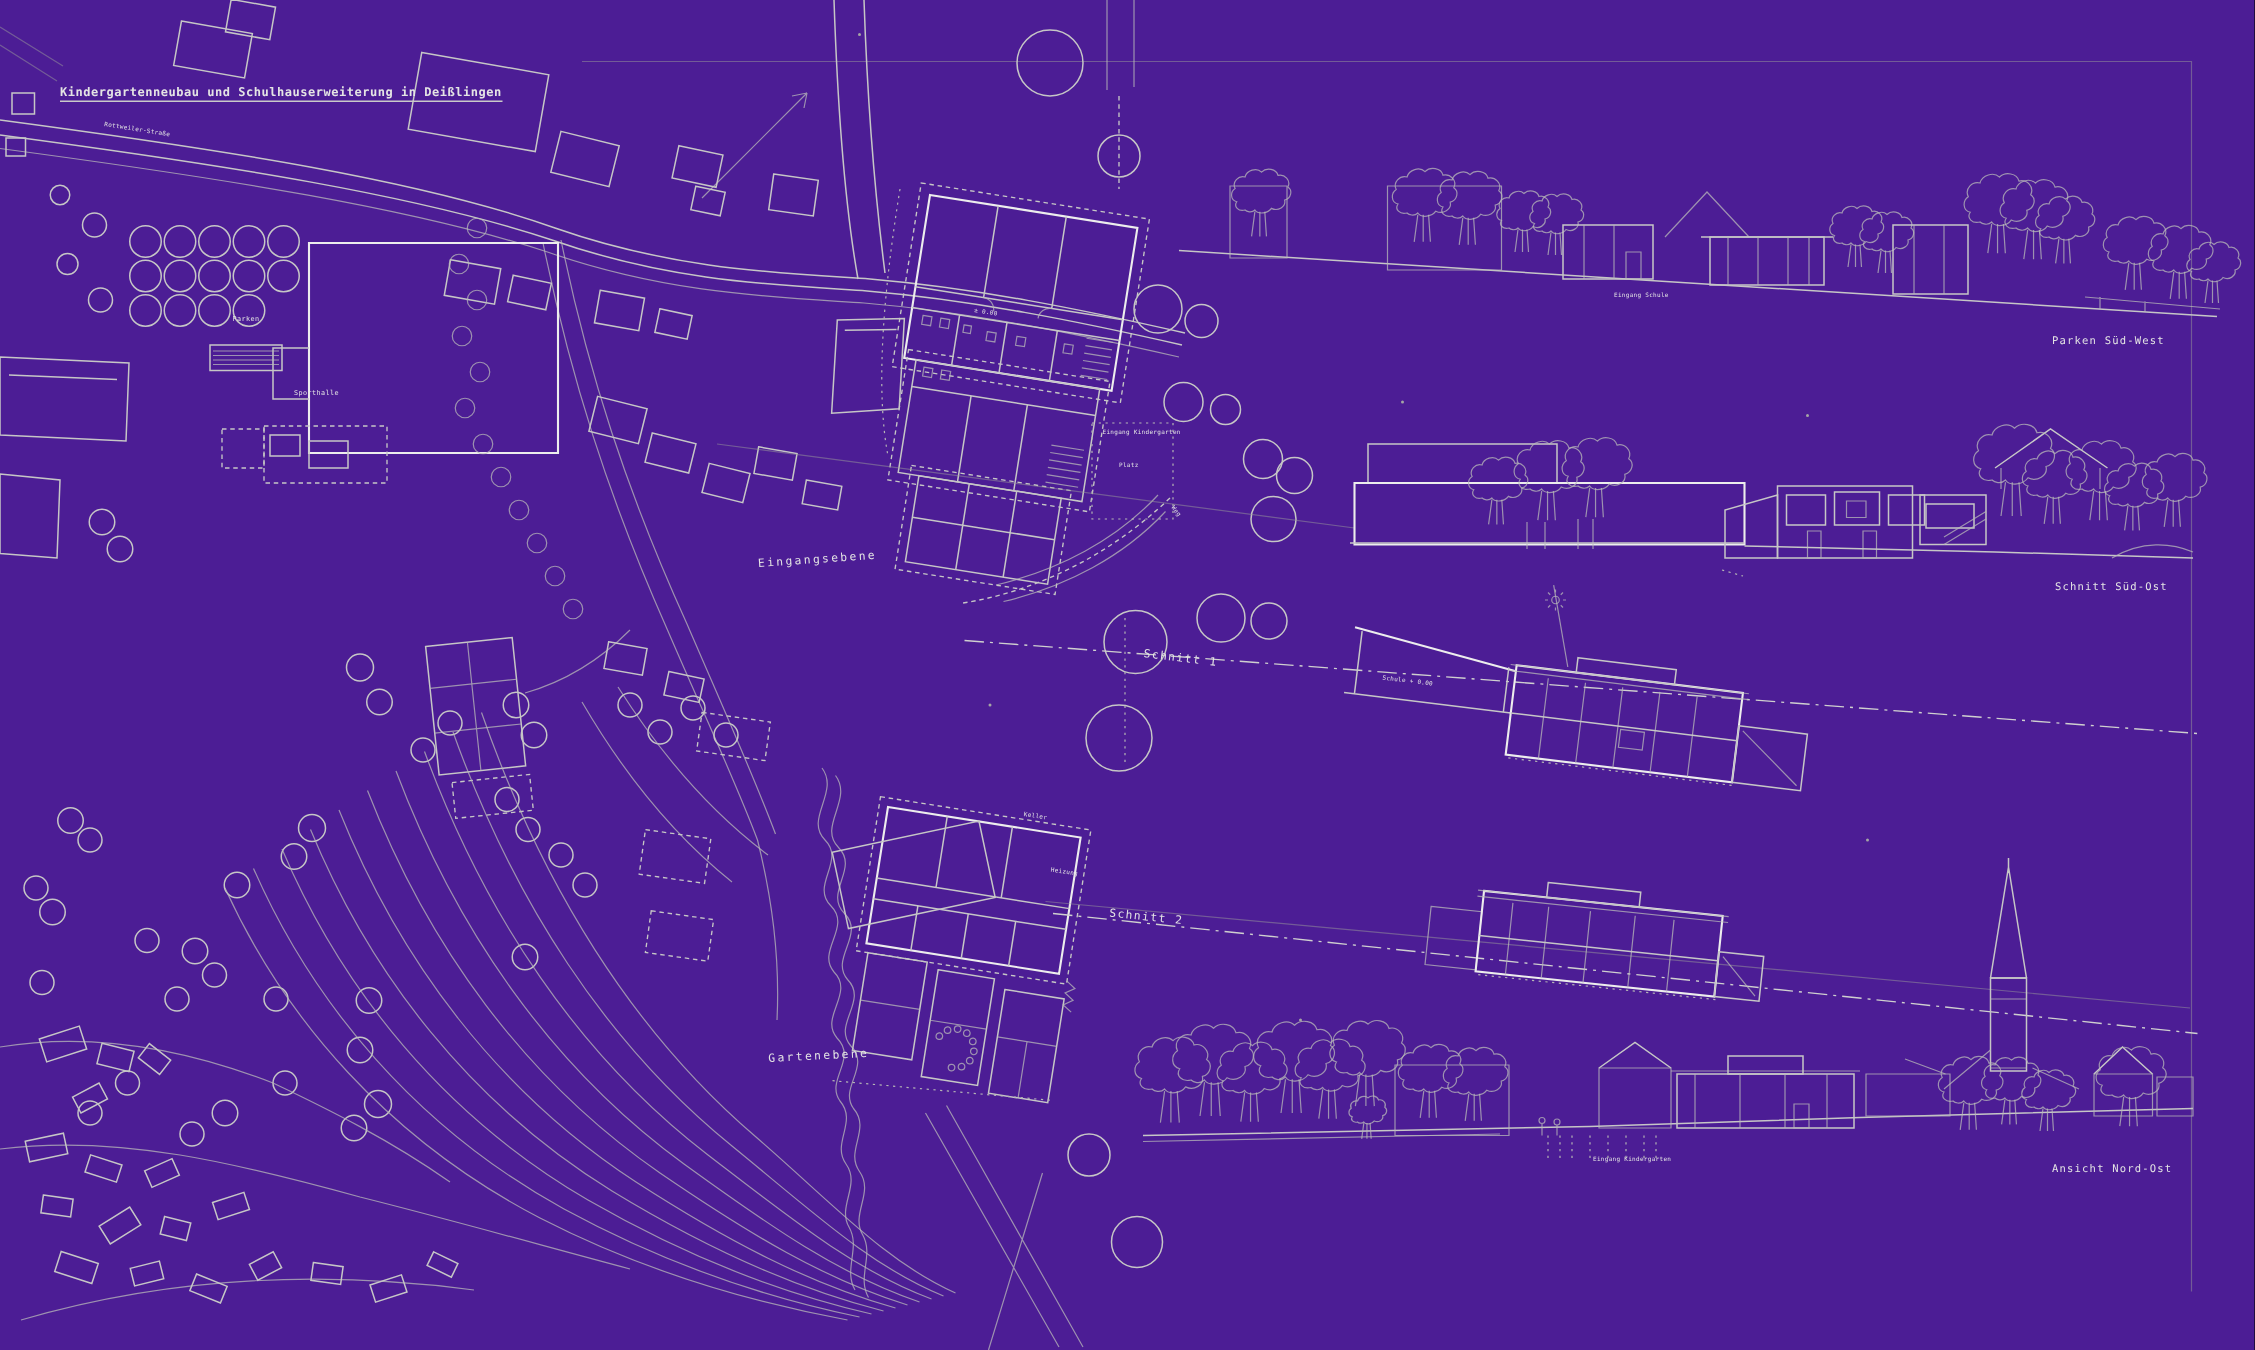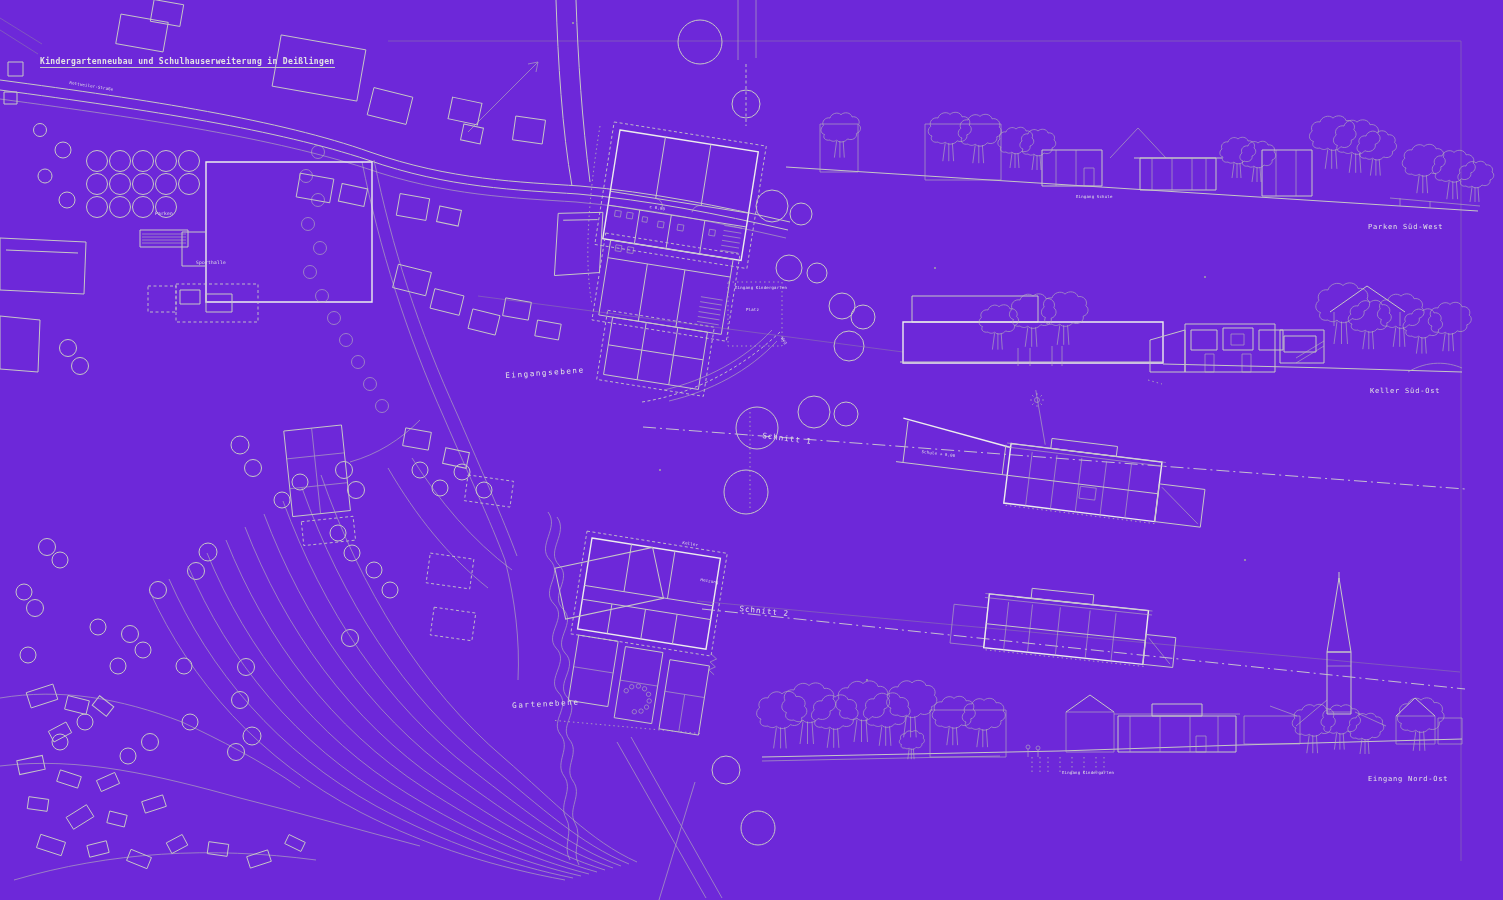--- a/index.html
+++ b/index.html
@@ -1,16 +1,16 @@
 <!DOCTYPE html>
 <html><head>
 <meta charset="utf-8">
 <style>
   html,body{margin:0;padding:0;background:#000;}
-  .canvas{position:relative;width:1503px;height:900px;background:#6d28d9;overflow:hidden;
+  .canvas{position:relative;width:1503px;height:900px;background:#4c1d95;overflow:hidden;
           font-family:"DejaVu Sans Mono","Liberation Mono",monospace;}
   svg{position:absolute;left:0;top:0;}
   svg *{vector-effect:non-scaling-stroke;}
   .ln{fill:none;stroke:#c6c6c6;stroke-width:1;}
   .w{fill:none;stroke:#ededed;stroke-width:1.4;}
   .f{fill:none;stroke:#b9b9b9;stroke-width:0.8;opacity:.75;}
   .f4{fill:none;stroke:#9a9a9a;stroke-width:0.8;opacity:.5;}
   .d1{fill:none;stroke:#c6c6c6;stroke-width:0.9;stroke-dasharray:3 2.5;}
   .d2{fill:none;stroke:#b5b5b5;stroke-width:0.8;stroke-dasharray:1.5 3;}
   .dd{fill:none;stroke:#cfcfcf;stroke-width:0.9;stroke-dasharray:13 4 2 4;}
@@ -457,17 +457,17 @@
 <div class="lbl xs" style="left:735px;top:285px">Eingang Kindergarten</div>
 <div class="lbl xs" style="left:746px;top:307px">Platz</div>
 <div class="lbl xs" style="left:784px;top:336px;transform:rotate(53deg)">Weg</div>
 <div class="lbl xs" style="left:650px;top:204px;transform:rotate(9deg)">± 0.00</div>
 <div class="lbl xs" style="left:683px;top:540px;transform:rotate(9deg)">Keller</div>
 <div class="lbl xs" style="left:701px;top:577px;transform:rotate(9deg)">Heizung</div>
 <div class="lbl sc" style="left:763px;top:431px;transform:rotate(7deg)">Schnitt 1</div>
 <div class="lbl sc" style="left:740px;top:604px;transform:rotate(6deg)">Schnitt 2</div>
 <div class="lbl xs" style="left:922px;top:449px;transform:rotate(7deg)">Schule + 0.00</div>
 <div class="lbl an" style="left:1368px;top:223px">Parken Süd-West</div>
-<div class="lbl an" style="left:1370px;top:387px">Keller Süd-Ost</div>
-<div class="lbl an" style="left:1368px;top:775px">Eingang Nord-Ost</div>
+<div class="lbl an" style="left:1370px;top:387px">Schnitt Süd-Ost</div>
+<div class="lbl an" style="left:1368px;top:775px">Ansicht Nord-Ost</div>
 <div class="lbl xs" style="left:1076px;top:194px">Eingang Schule</div>
 <div class="lbl xs" style="left:1062px;top:770px">Eingang Kindergarten</div>
 </div>
 
 </body></html>

